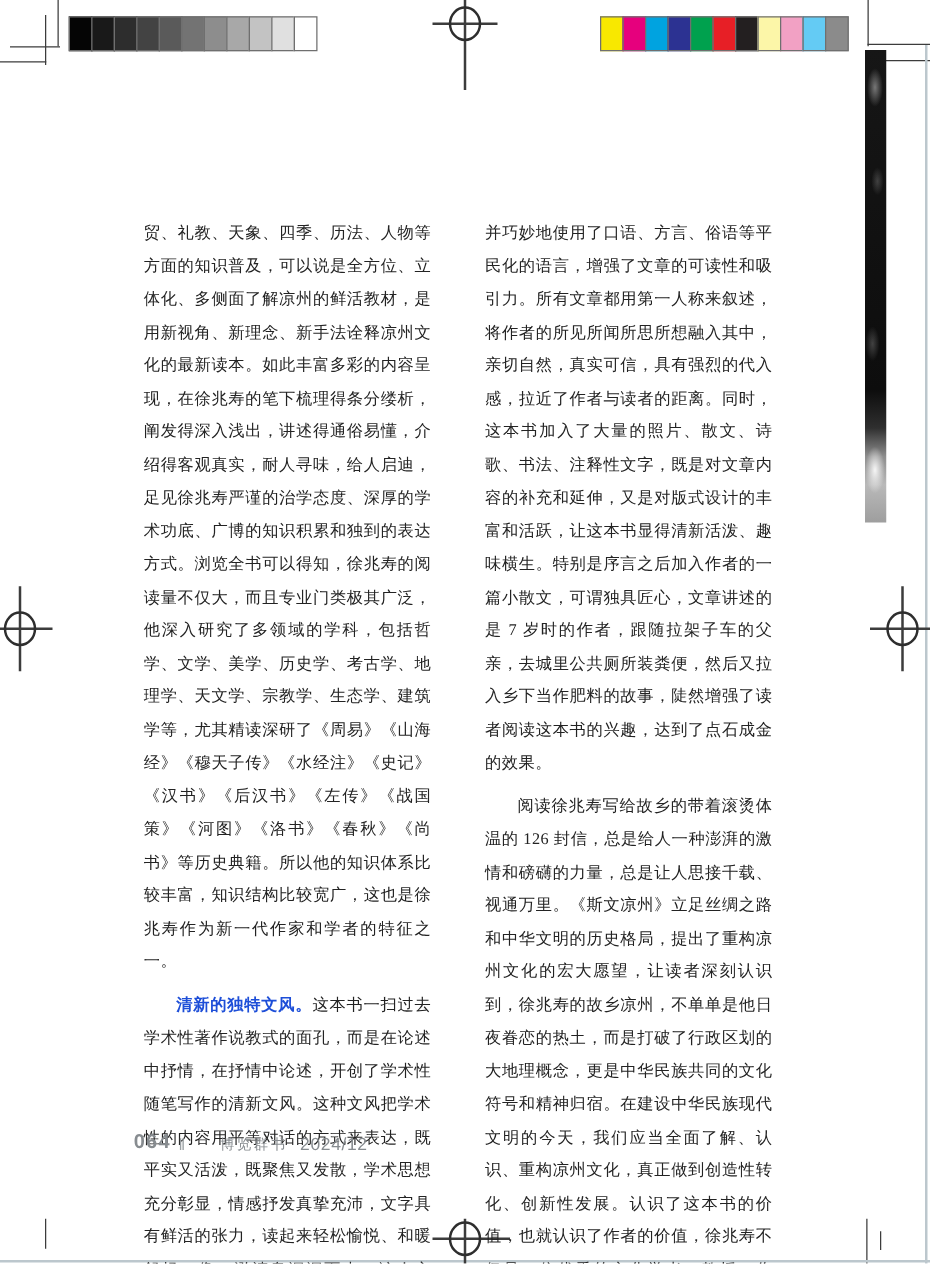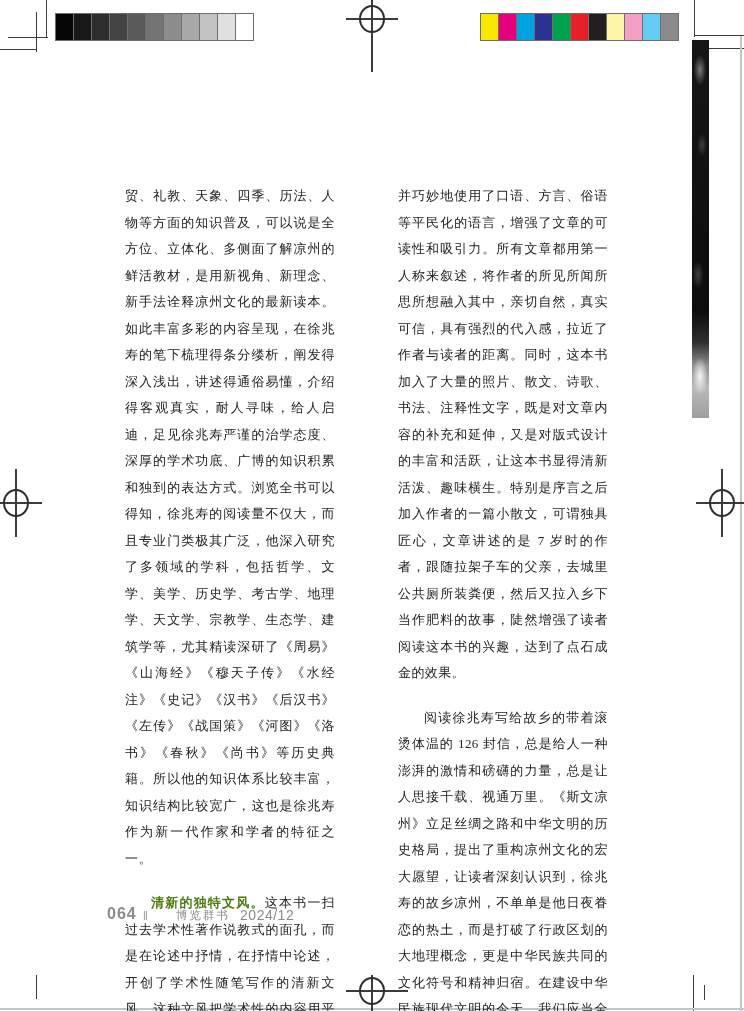--- a/index.html
+++ b/index.html
@@ -20,25 +20,25 @@
   .bleed{position:absolute;left:692px;top:40px;width:17px;height:378px;
     background:
       radial-gradient(ellipse 9px 22px at 8px 30px, rgba(200,200,200,.55), rgba(0,0,0,0) 70%),
       radial-gradient(ellipse 7px 16px at 10px 105px, rgba(150,150,150,.35), rgba(0,0,0,0) 70%),
       radial-gradient(ellipse 8px 20px at 6px 235px, rgba(160,160,160,.35), rgba(0,0,0,0) 70%),
       radial-gradient(ellipse 11px 26px at 8px 336px, rgba(255,255,255,.9), rgba(255,255,255,0) 72%),
       linear-gradient(180deg,#161616 0%,#0d0d0d 72%,#2f2f2f 80%,#8d8d8d 86%,#b9b9b9 92%,#9e9e9e 100%);}
   
   .col{position:absolute;top:165px;width:246px;color:#232323;font-size:13px;line-height:26.5px;
        text-align:justify;letter-spacing:0.4px;}
-  .col p{margin:18px;}
+  .col p{margin:8px;}
   .col p.indent{text-indent:2em;}
   .col-left{left:107px;}
   .col-right{left:380px;}
-  .lead{font-family:"Liberation Sans","DejaVu Sans",sans-serif;font-weight:700;color:#4d7c0f;}
+  .lead{font-family:"Liberation Sans","DejaVu Sans",sans-serif;font-weight:700;color:#1d4ed8;}
   
   .footer{position:absolute;left:107px;top:905px;color:#878c90;display:flex;align-items:flex-end;
           font-family:"Liberation Sans","DejaVu Sans",sans-serif;}
   .footer .pagenum{font-size:16px;font-weight:700;letter-spacing:1px;}
   .footer .sep{font-size:13px;margin:0 4px 0 6px;color:#9aa0a3;}
   .footer .journal{font-size:11.5px;letter-spacing:2px;margin-left:24px;}
   .footer .issue{font-size:14px;margin-left:10px;letter-spacing:0.5px;}
   .slug{position:absolute;top:1046px;font-size:10px;font-weight:700;color:#111;
         font-family:"Liberation Serif","DejaVu Serif",serif;white-space:pre;}
   .slug-left{left:59px;}

